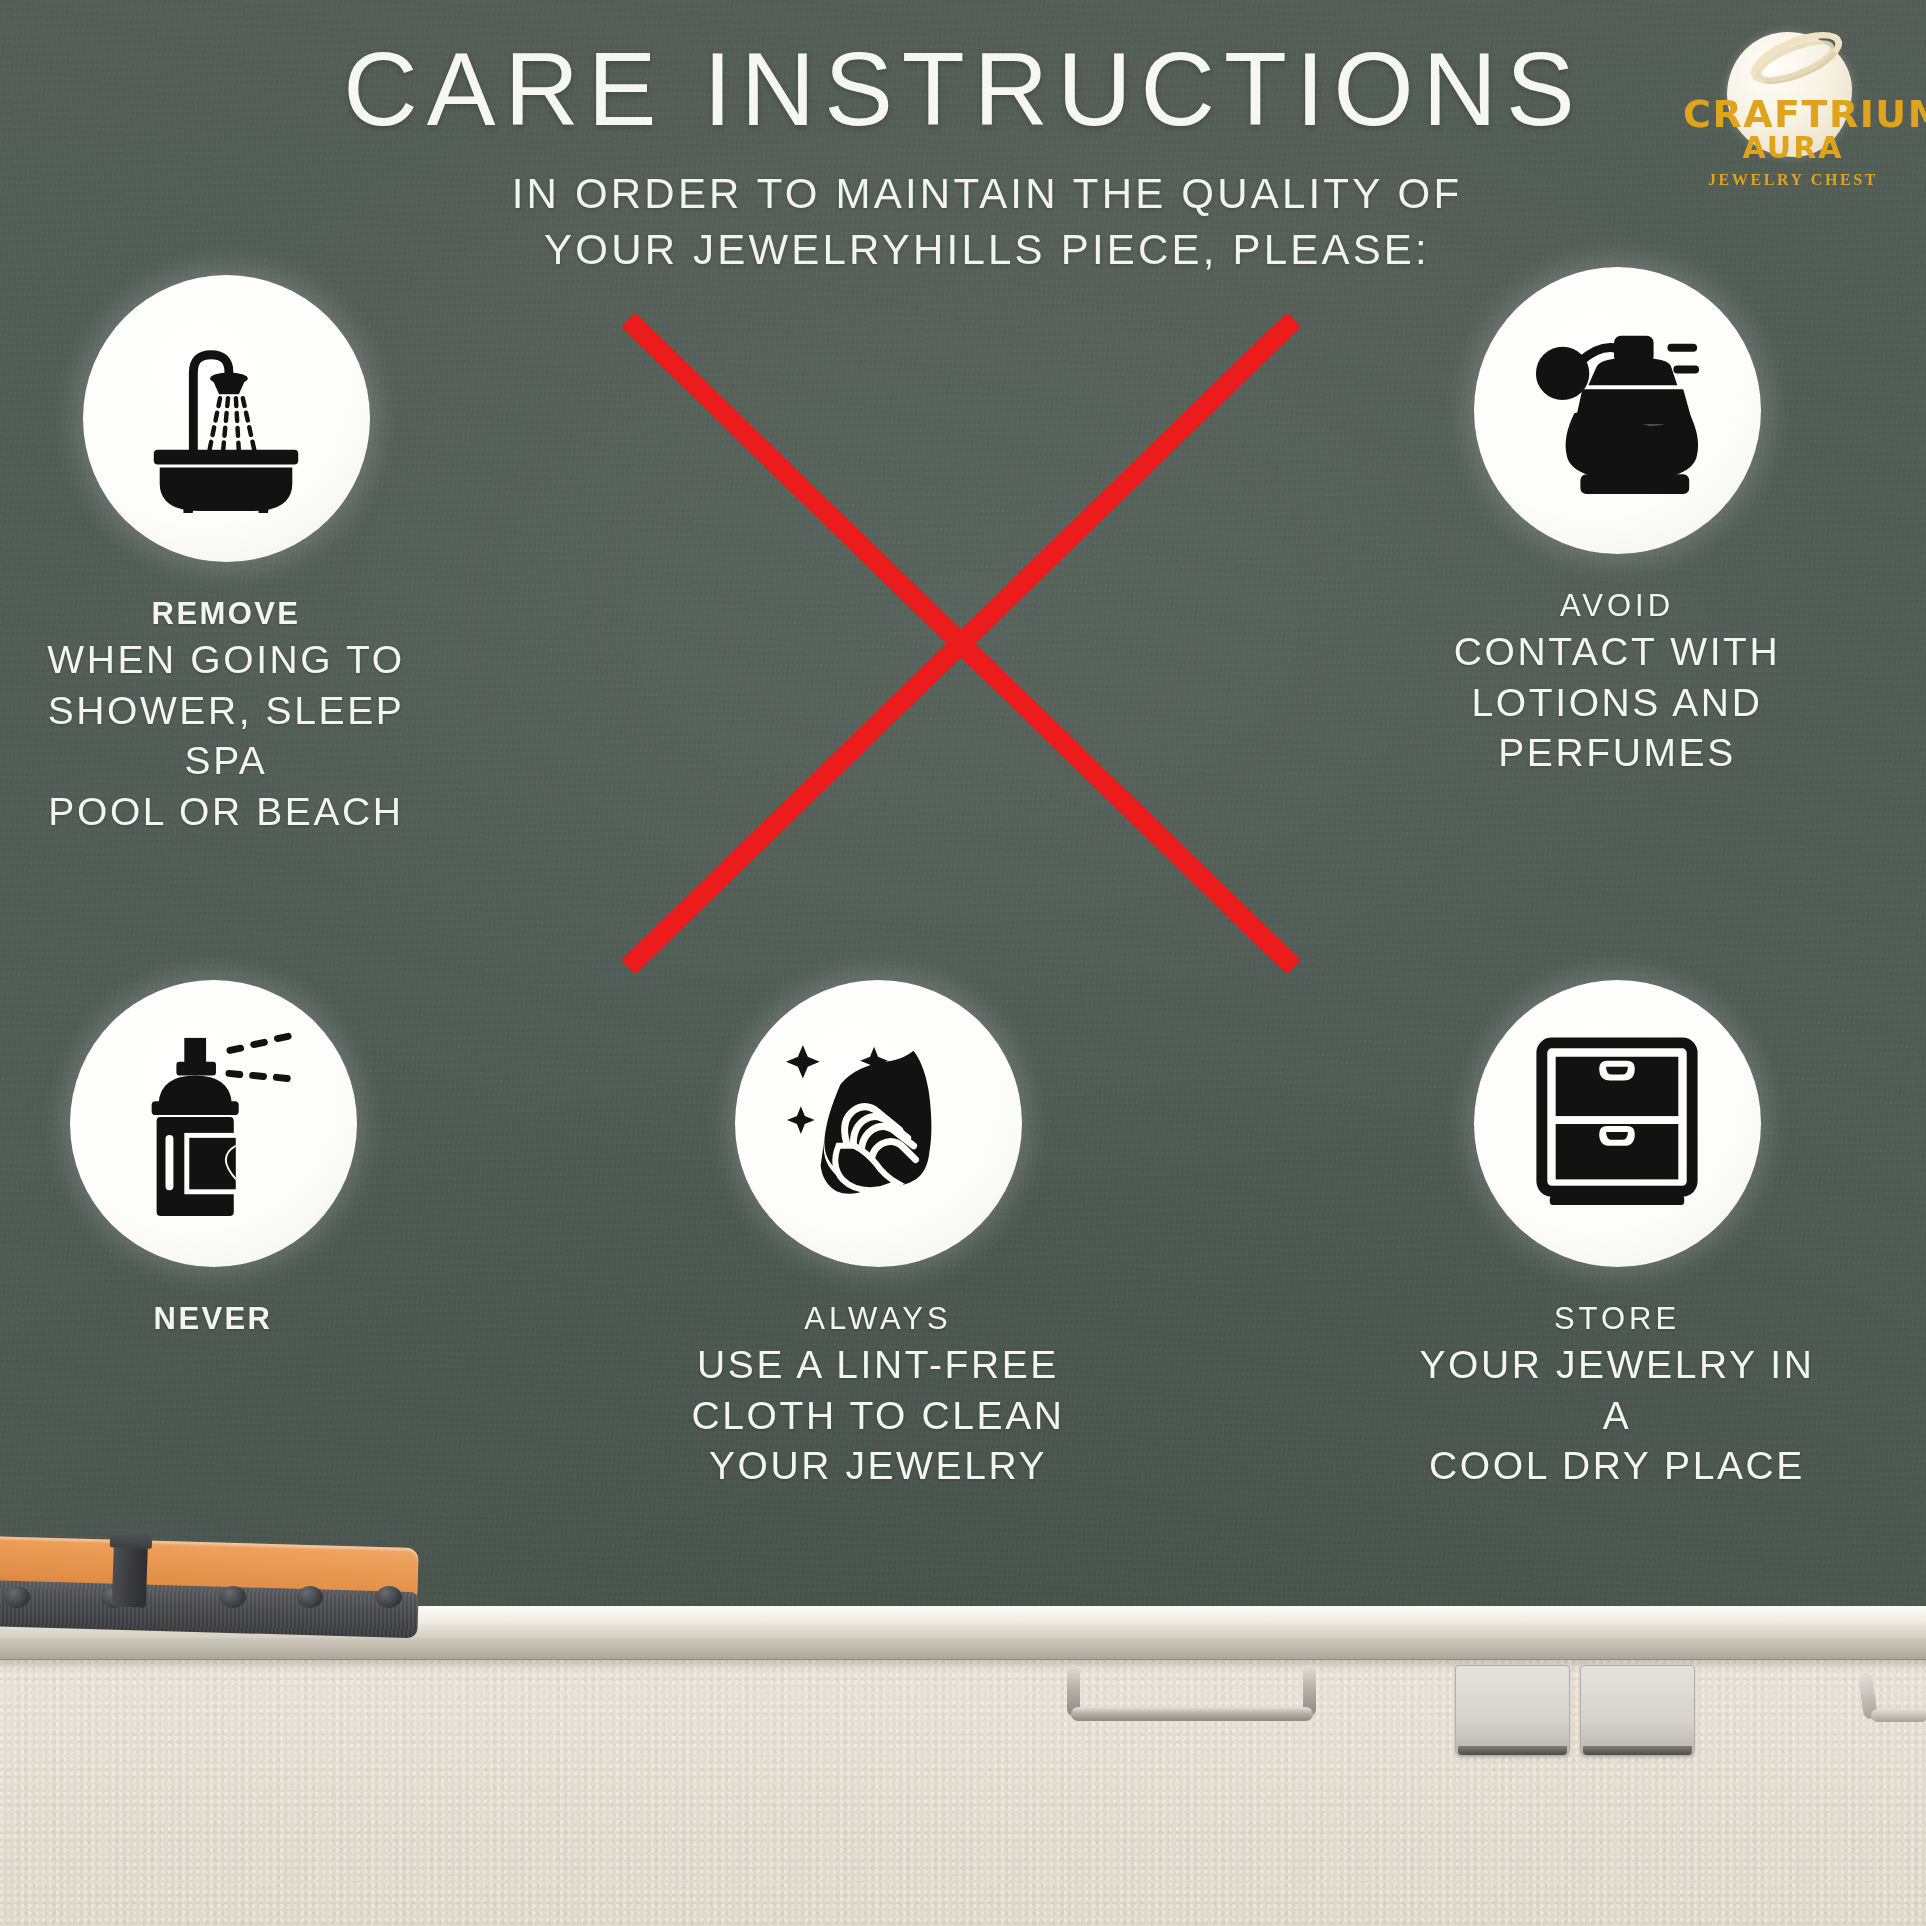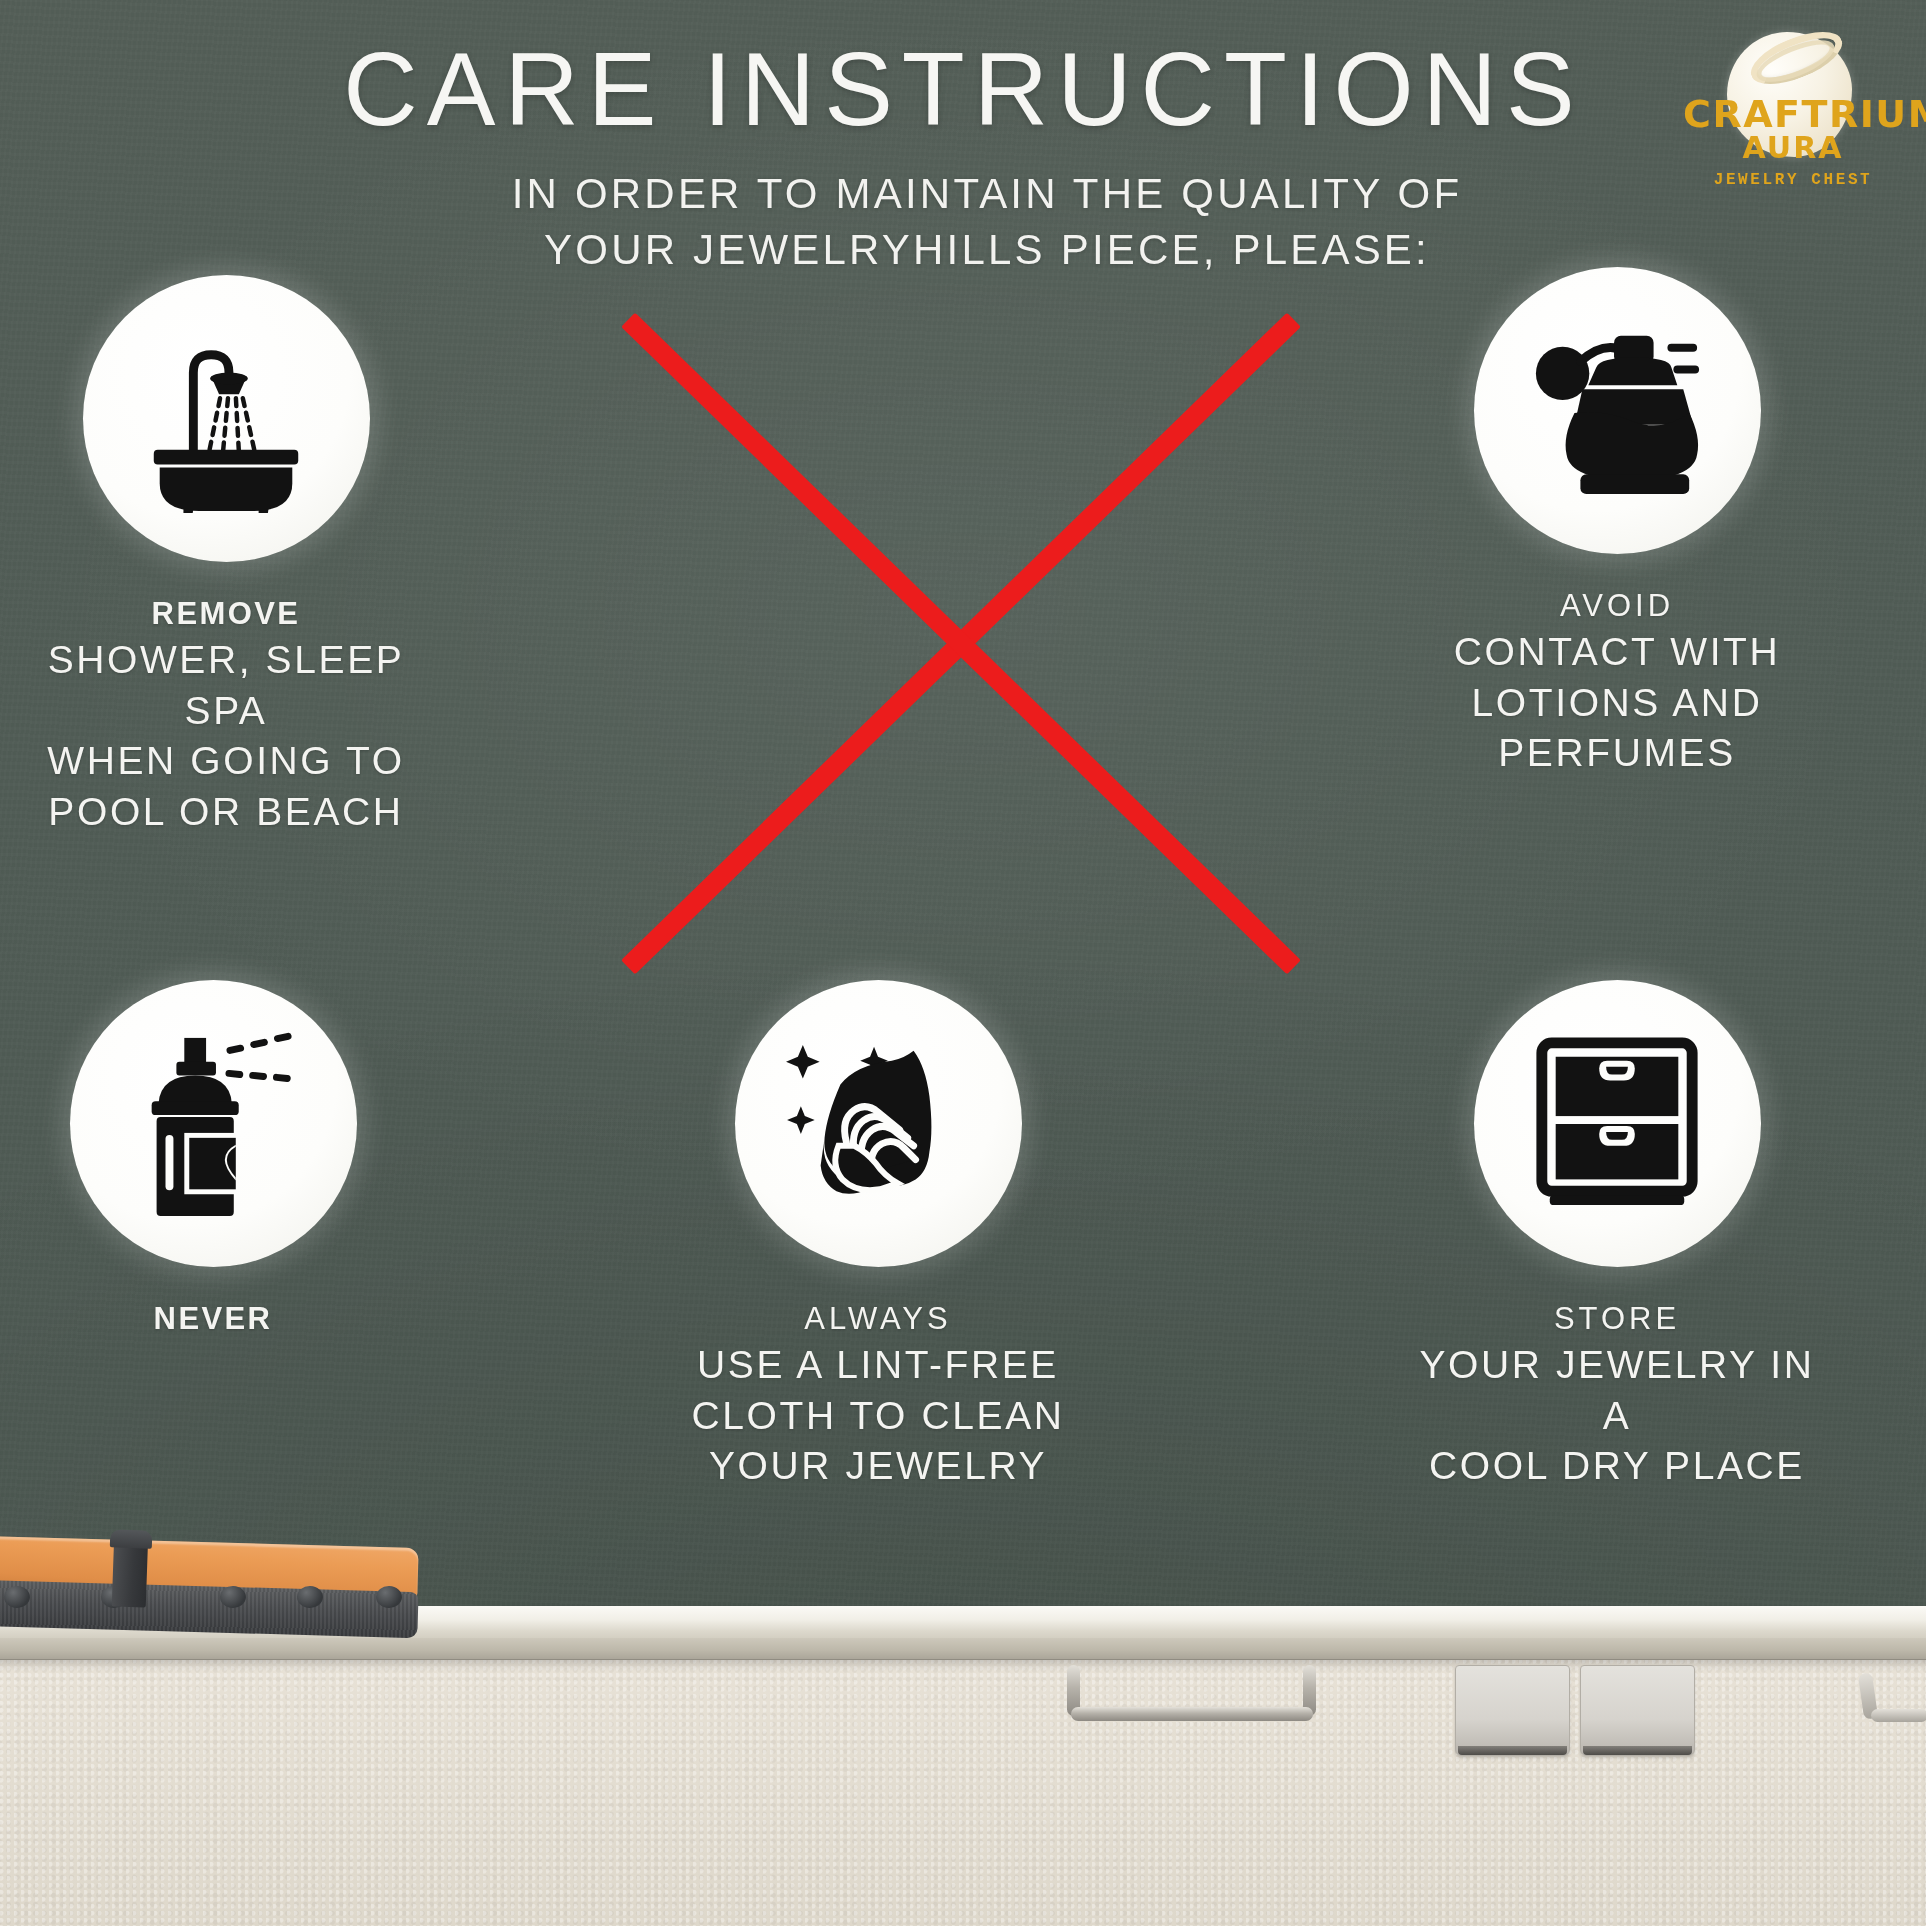--- a/index.html
+++ b/index.html
@@ -177,21 +177,21 @@
   .logo-t2{
     position:absolute; left:0; top:111px; width:220px; text-align:center;
     font-size:30px; font-weight:bold; letter-spacing:2px;
     color:#dfa41c; line-height:1;
     font-family:"DejaVu Sans", sans-serif;
   }
   .logo-t3{
     position:absolute; left:0; top:150px; width:220px; text-align:center;
     font-size:16px; font-weight:bold; letter-spacing:2.6px;
     color:#dfa41c; line-height:1;
-    font-family:Liberation Mono, monospace;
+    font-family:Liberation Serif, serif;
   }
 
   
   .redx { position:absolute; left:614px; top:307px; width:693px; height:673px; }
   .redx i{
     position:absolute; left:50%; top:0; width:20px; height:100%;
     background:#ec1c1c; transform-origin:50% 50%;
     border-radius:2px;
   }
   .redx .s1{ transform:translateX(-50%) rotate(45.8deg) scaleY(1.38); }
@@ -306,22 +306,22 @@
           <path d="M28 144 L162 144 L162 160 Q162 188 122 188 L68 188 Q28 188 28 160 Z" fill="#121212"></path>
 
           <path d="M52 186 L62 186 L60 198 Q56 201 52 198 Z" fill="#121212"></path>
           <path d="M128 186 L138 186 L136 198 Q132 201 128 198 Z" fill="#121212"></path>
         </svg>
       </span>
     </div>
     <div class="caption">
       <div class="hd">REMOVE</div>
       <div class="bd">
+        <span>WHEN GOING TO</span>
         <span>SHOWER, SLEEP SPA</span>
-        <span>WHEN GOING TO</span>
         <span>POOL OR BEACH</span>
       </div>
     </div>
   </div>
 
   <div class="item" id="item-avoid">
     <div class="circle">
       <span>
         <svg width="188" height="178" viewBox="0 0 190 180" fill="none">
 

